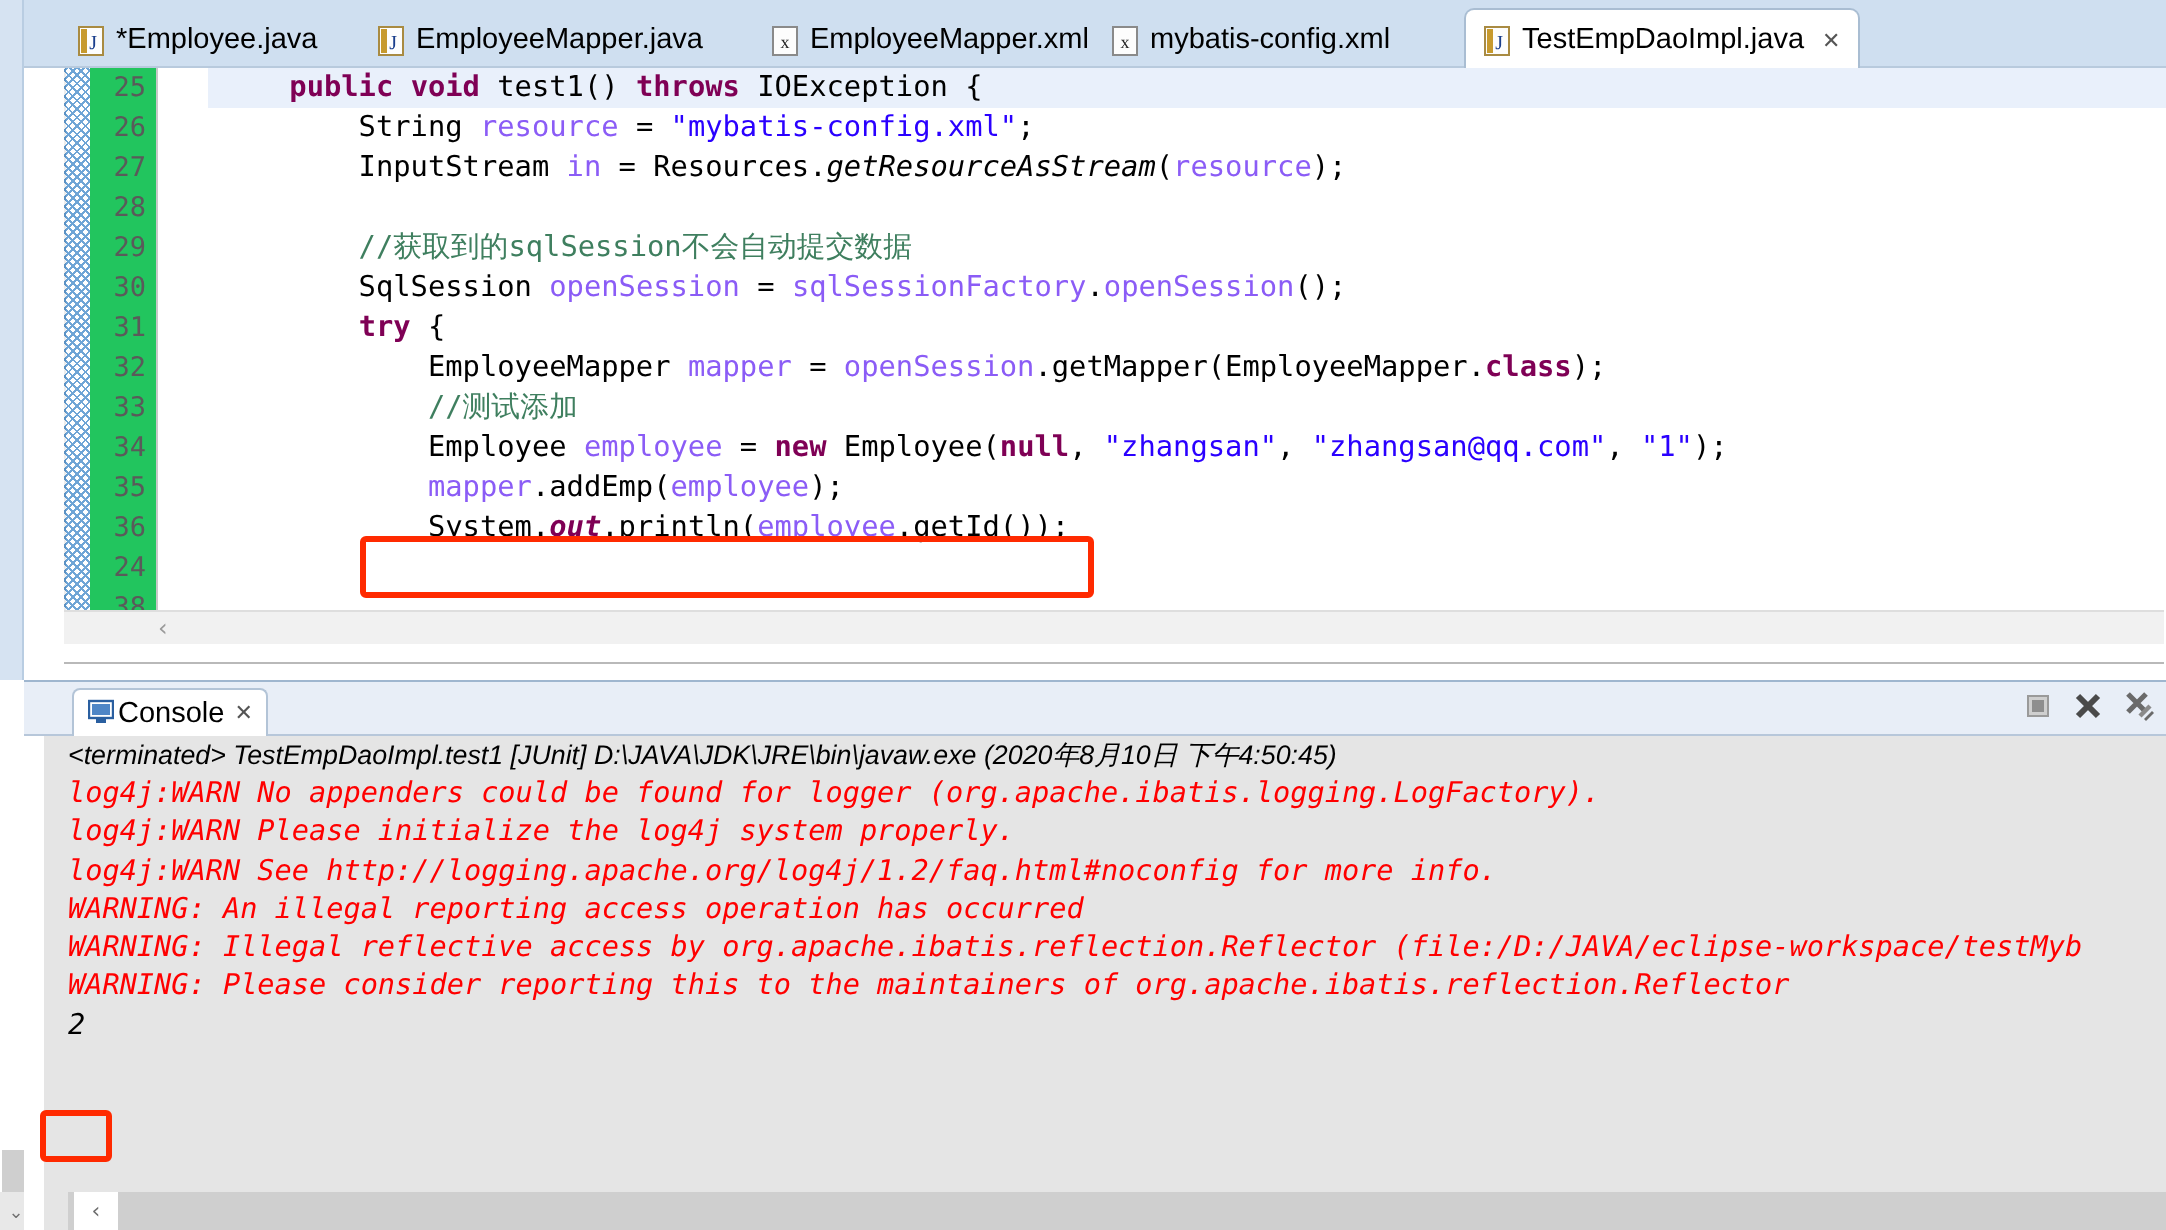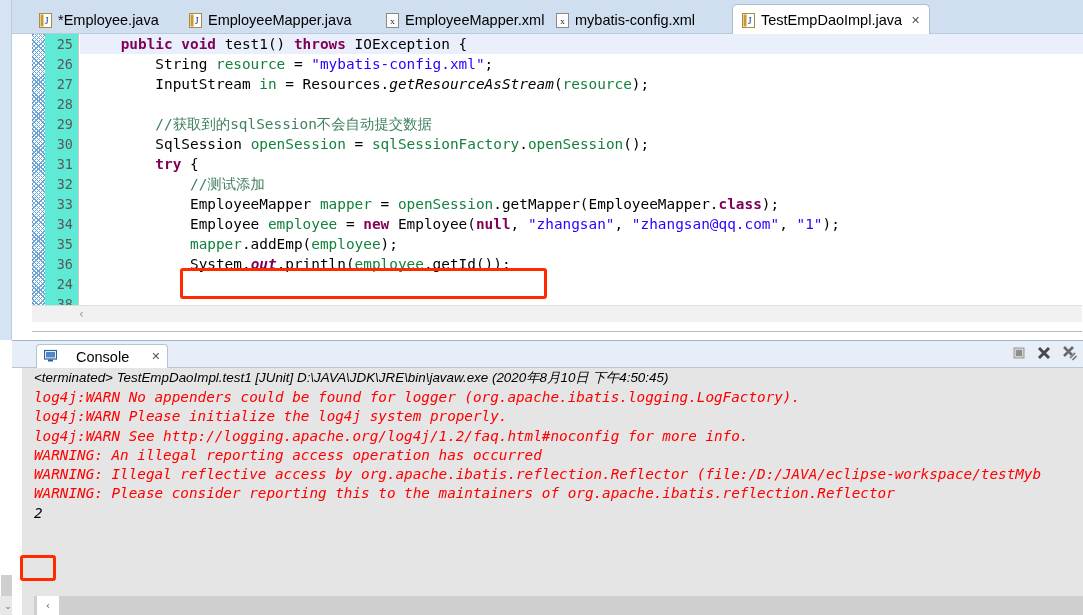--- a/index.html
+++ b/index.html
@@ -86,47 +86,48 @@
   .gutter-marks {
     position: absolute; left: 20px; top: 0; width: 13px; height: 282px;
     background-image:
       repeating-linear-gradient(45deg, #3f87c9 0 1px, transparent 1px 3px),
       repeating-linear-gradient(-45deg, #3f87c9 0 1px, transparent 1px 3px);
     background-color: #ffffff;
     opacity: .75;
   }
   .gutter {
     position: absolute; left: 33px; top: 0; width: 34px; height: 282px;
-    background: #5eead4;
+    background: #22c55e;
     border-right: 1px solid #c8c8c8;
   }
   .gutter .ln {
     height: 20px; line-height: 20px;
     text-align: right; padding-right: 5px;
     font-family: "DejaVu Sans Mono", monospace;
     font-size: 13.5px; color: #5a5a5a;
   }
   .codearea {
     position: absolute; left: 68px; top: 0; right: 0; height: 282px;
     overflow: hidden;
+    padding-left: 24px;
   }
   .cline {
     height: 20px; line-height: 20px;
     font-family: "DejaVu Sans Mono", monospace;
     font-size: 14.4px;
     color: #000000;
     white-space: pre;
     padding-left: 6px;
   }
   .cline.hl { background: #e9f0fb; }
   .kw   { color: #7f0055; font-weight: bold; }
   .str  { color: #2a00ff; }
   .cmt  { color: #3f7f5f; }
   .ital { font-style: italic; }
-  .grey { color: #15803d; }
+  .grey { color: #8b5cf6; }
 
   .editor-hscroll {
     position: absolute; left: 20px; bottom: 10px; right: 1px; height: 17px;
     background: #f1f1f1;
     border-top: 1px solid #dedede;
   }
   .editor-hscroll .arrow {
     position: absolute; left: 47px; top: 1px;
     font-size: 12px; color: #9a9a9a;
     font-family: "DejaVu Sans", sans-serif;
@@ -153,21 +154,21 @@
     background: #ffffff;
   }
   .console-tabbar {
     position: absolute; left: 0; top: 0; width: 1071px; height: 28px;
     background: #e8eef7;
     border-top: 1px solid #9fb6cf;
     border-bottom: 1px solid #b7c7da;
   }
   .console-tab {
     position: absolute; left: 24px; top: 3px; height: 24px;
-    display: flex; align-items: center; gap: 19px;
+    display: flex; align-items: center; gap: 2px;
     font-size: 14.5px; color: #000;
     background: #ffffff;
     border: 1px solid #b3c4d7;
     border-bottom: none;
     border-top-left-radius: 4px; border-top-right-radius: 4px;
     padding: 0 7px;
   }
   .console-toolbar {
     position: absolute; right: 6px; top: 4px;
     display: flex; align-items: center; gap: 9px;
@@ -297,22 +298,22 @@
         <div class="ln">38</div>
       </div>
     <div class="codearea" id="codearea">
         <div class="cline hl">    <span class="kw">public</span> <span class="kw">void</span> test1() <span class="kw">throws</span> IOException {</div>
         <div class="cline">        String <span class="grey">resource</span> = <span class="str">"mybatis-config.xml"</span>;</div>
         <div class="cline">        InputStream <span class="grey">in</span> = Resources.<span class="ital">getResourceAsStream</span>(<span class="grey">resource</span>);</div>
         <div class="cline">&nbsp;</div>
         <div class="cline"><span class="cmt">        //获取到的sqlSession不会自动提交数据</span></div>
         <div class="cline">        SqlSession <span class="grey">openSession</span> = <span class="grey">sqlSessionFactory</span>.<span class="grey">openSession</span>();</div>
         <div class="cline">        <span class="kw">try</span> {</div>
+        <div class="cline">            EmployeeMapper <span class="grey">mapper</span> = <span class="grey">openSession</span>.getMapper(EmployeeMapper.<span class="kw">class</span>);</div>
         <div class="cline"><span class="cmt">            //测试添加</span></div>
-        <div class="cline">            EmployeeMapper <span class="grey">mapper</span> = <span class="grey">openSession</span>.getMapper(EmployeeMapper.<span class="kw">class</span>);</div>
         <div class="cline">            Employee <span class="grey">employee</span> = <span class="kw">new</span> Employee(<span class="kw">null</span>, <span class="str">"zhangsan"</span>, <span class="str">"zhangsan@qq.com"</span>, <span class="str">"1"</span>);</div>
         <div class="cline">            <span class="grey">mapper</span>.addEmp(<span class="grey">employee</span>);</div>
         <div class="cline">            System.<span class="kw ital">out</span>.println(<span class="grey">employee</span>.getId());</div>
         <div class="cline">&nbsp;</div>
       </div>
     <div class="editor-hscroll">
       <span class="arrow">‹</span>
     </div>
     <div class="editor-bottom-edge"></div>
   </div>

